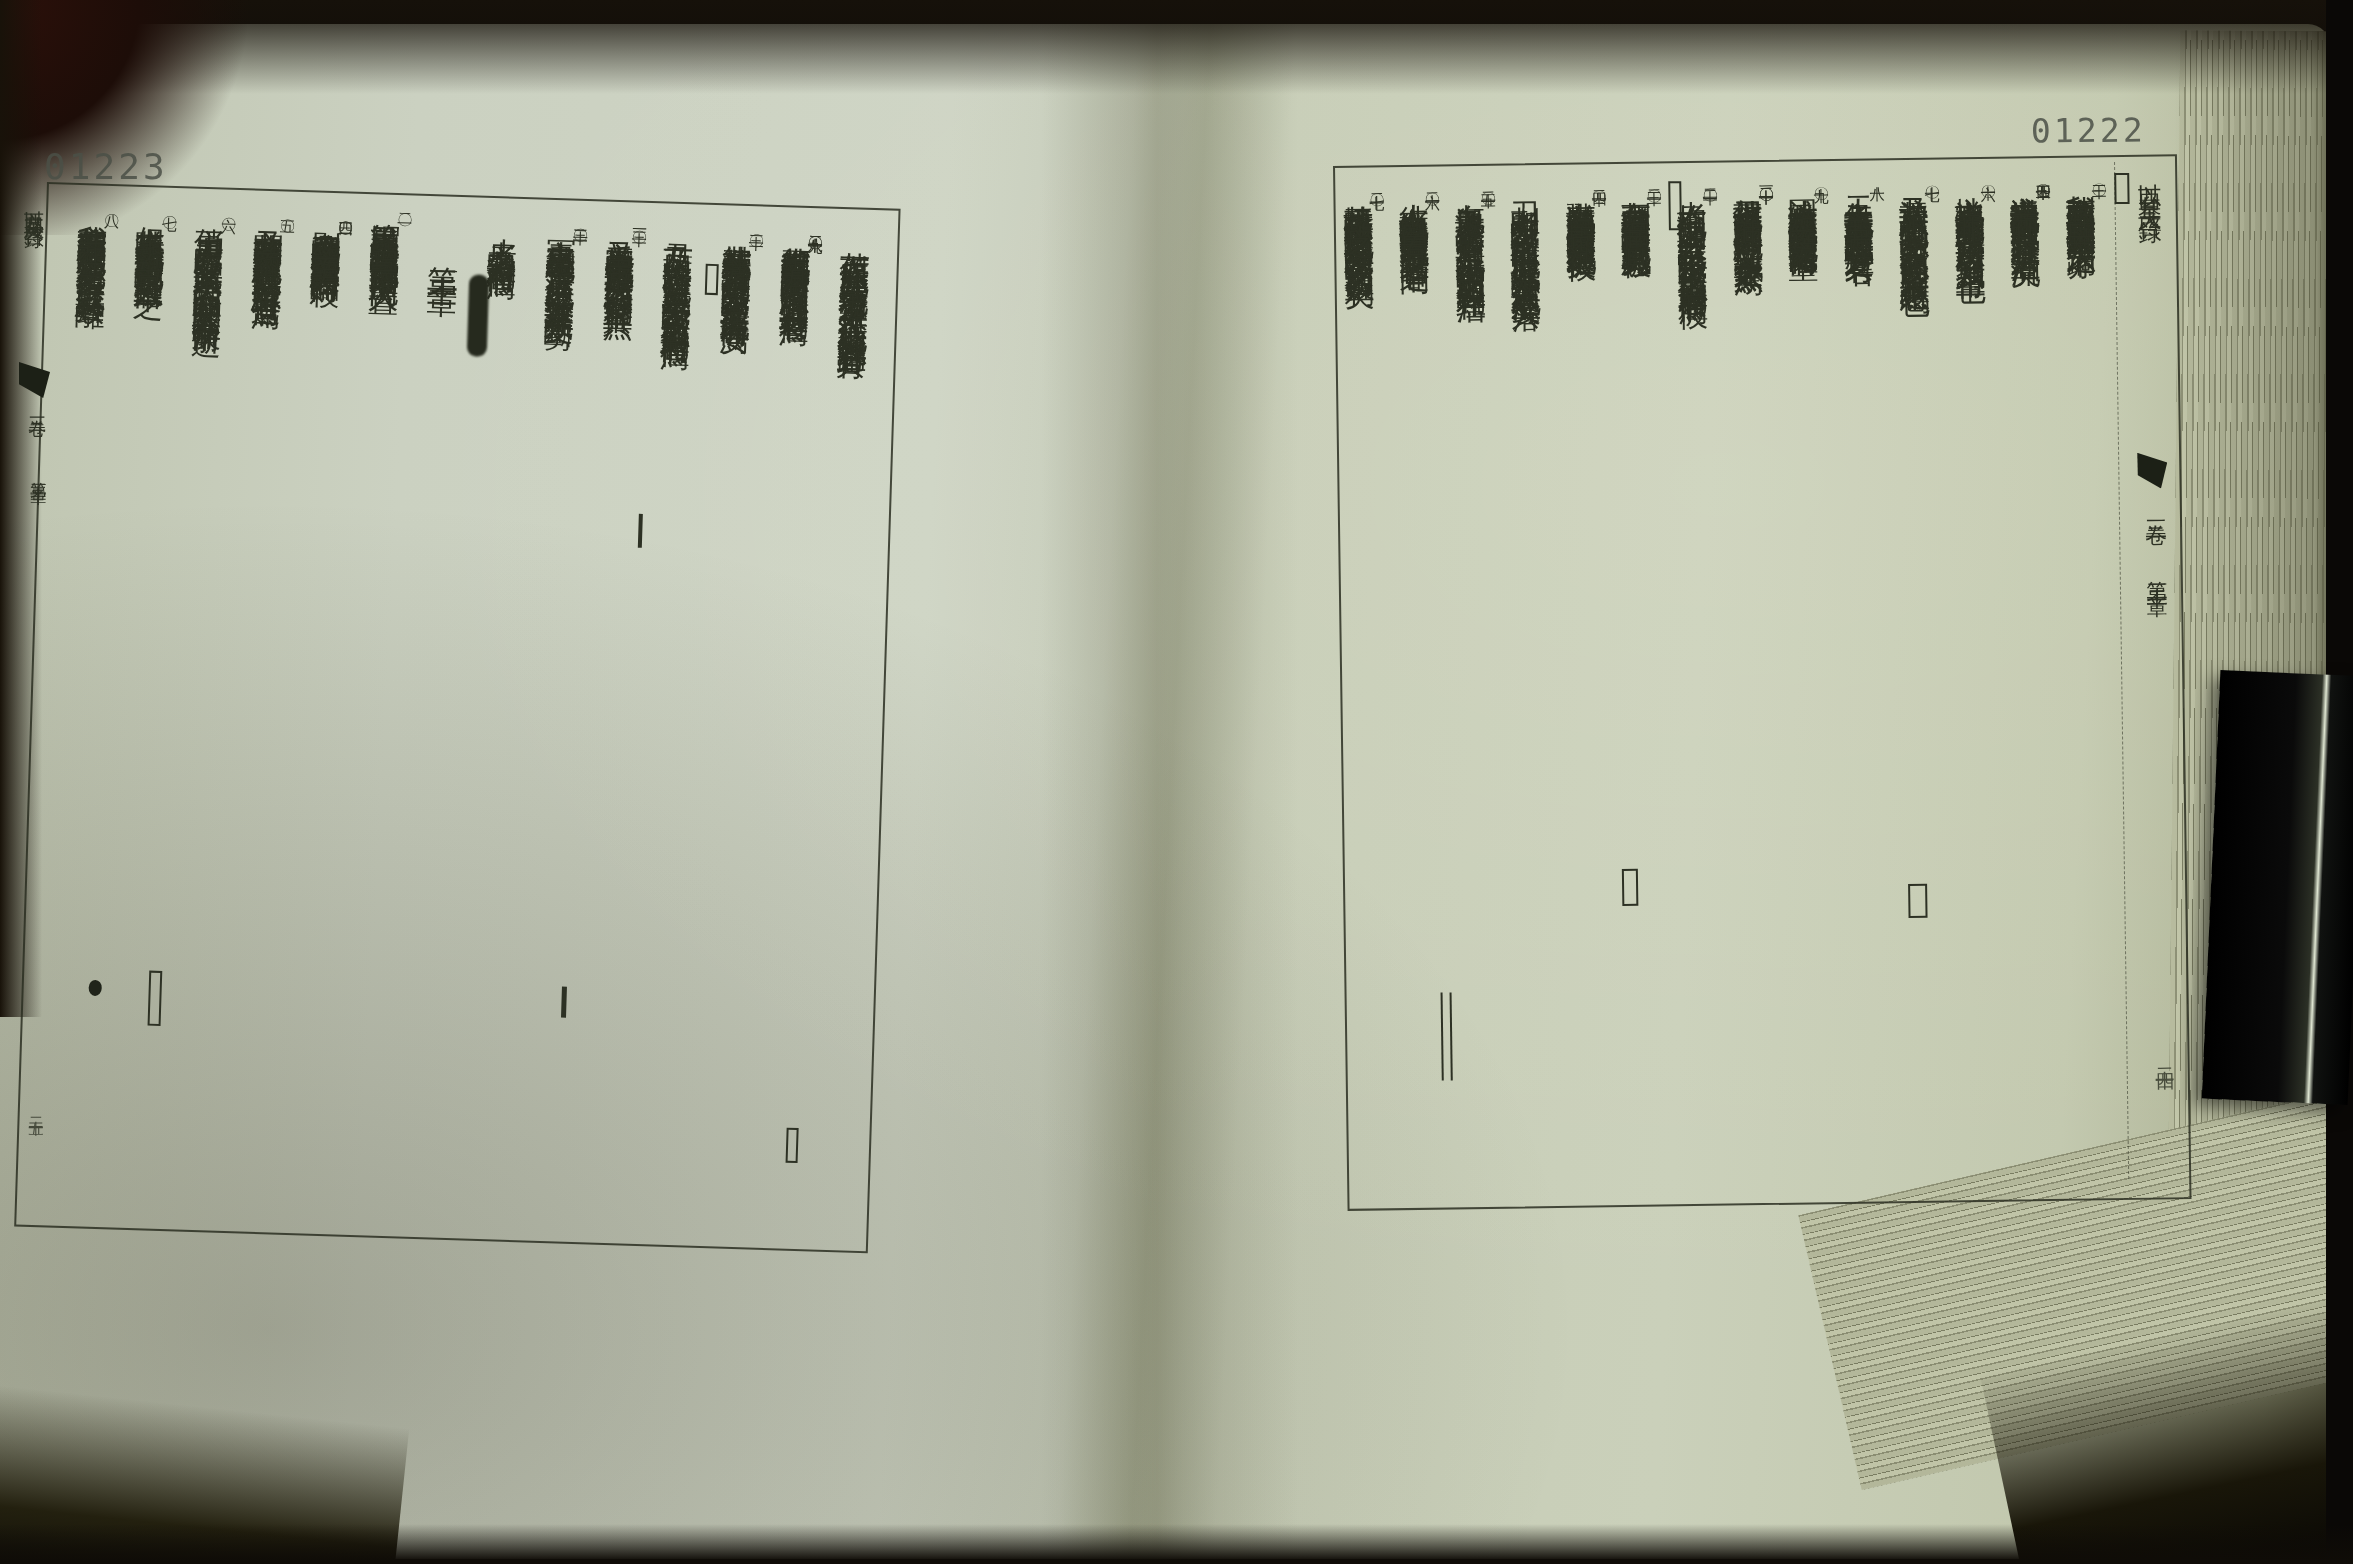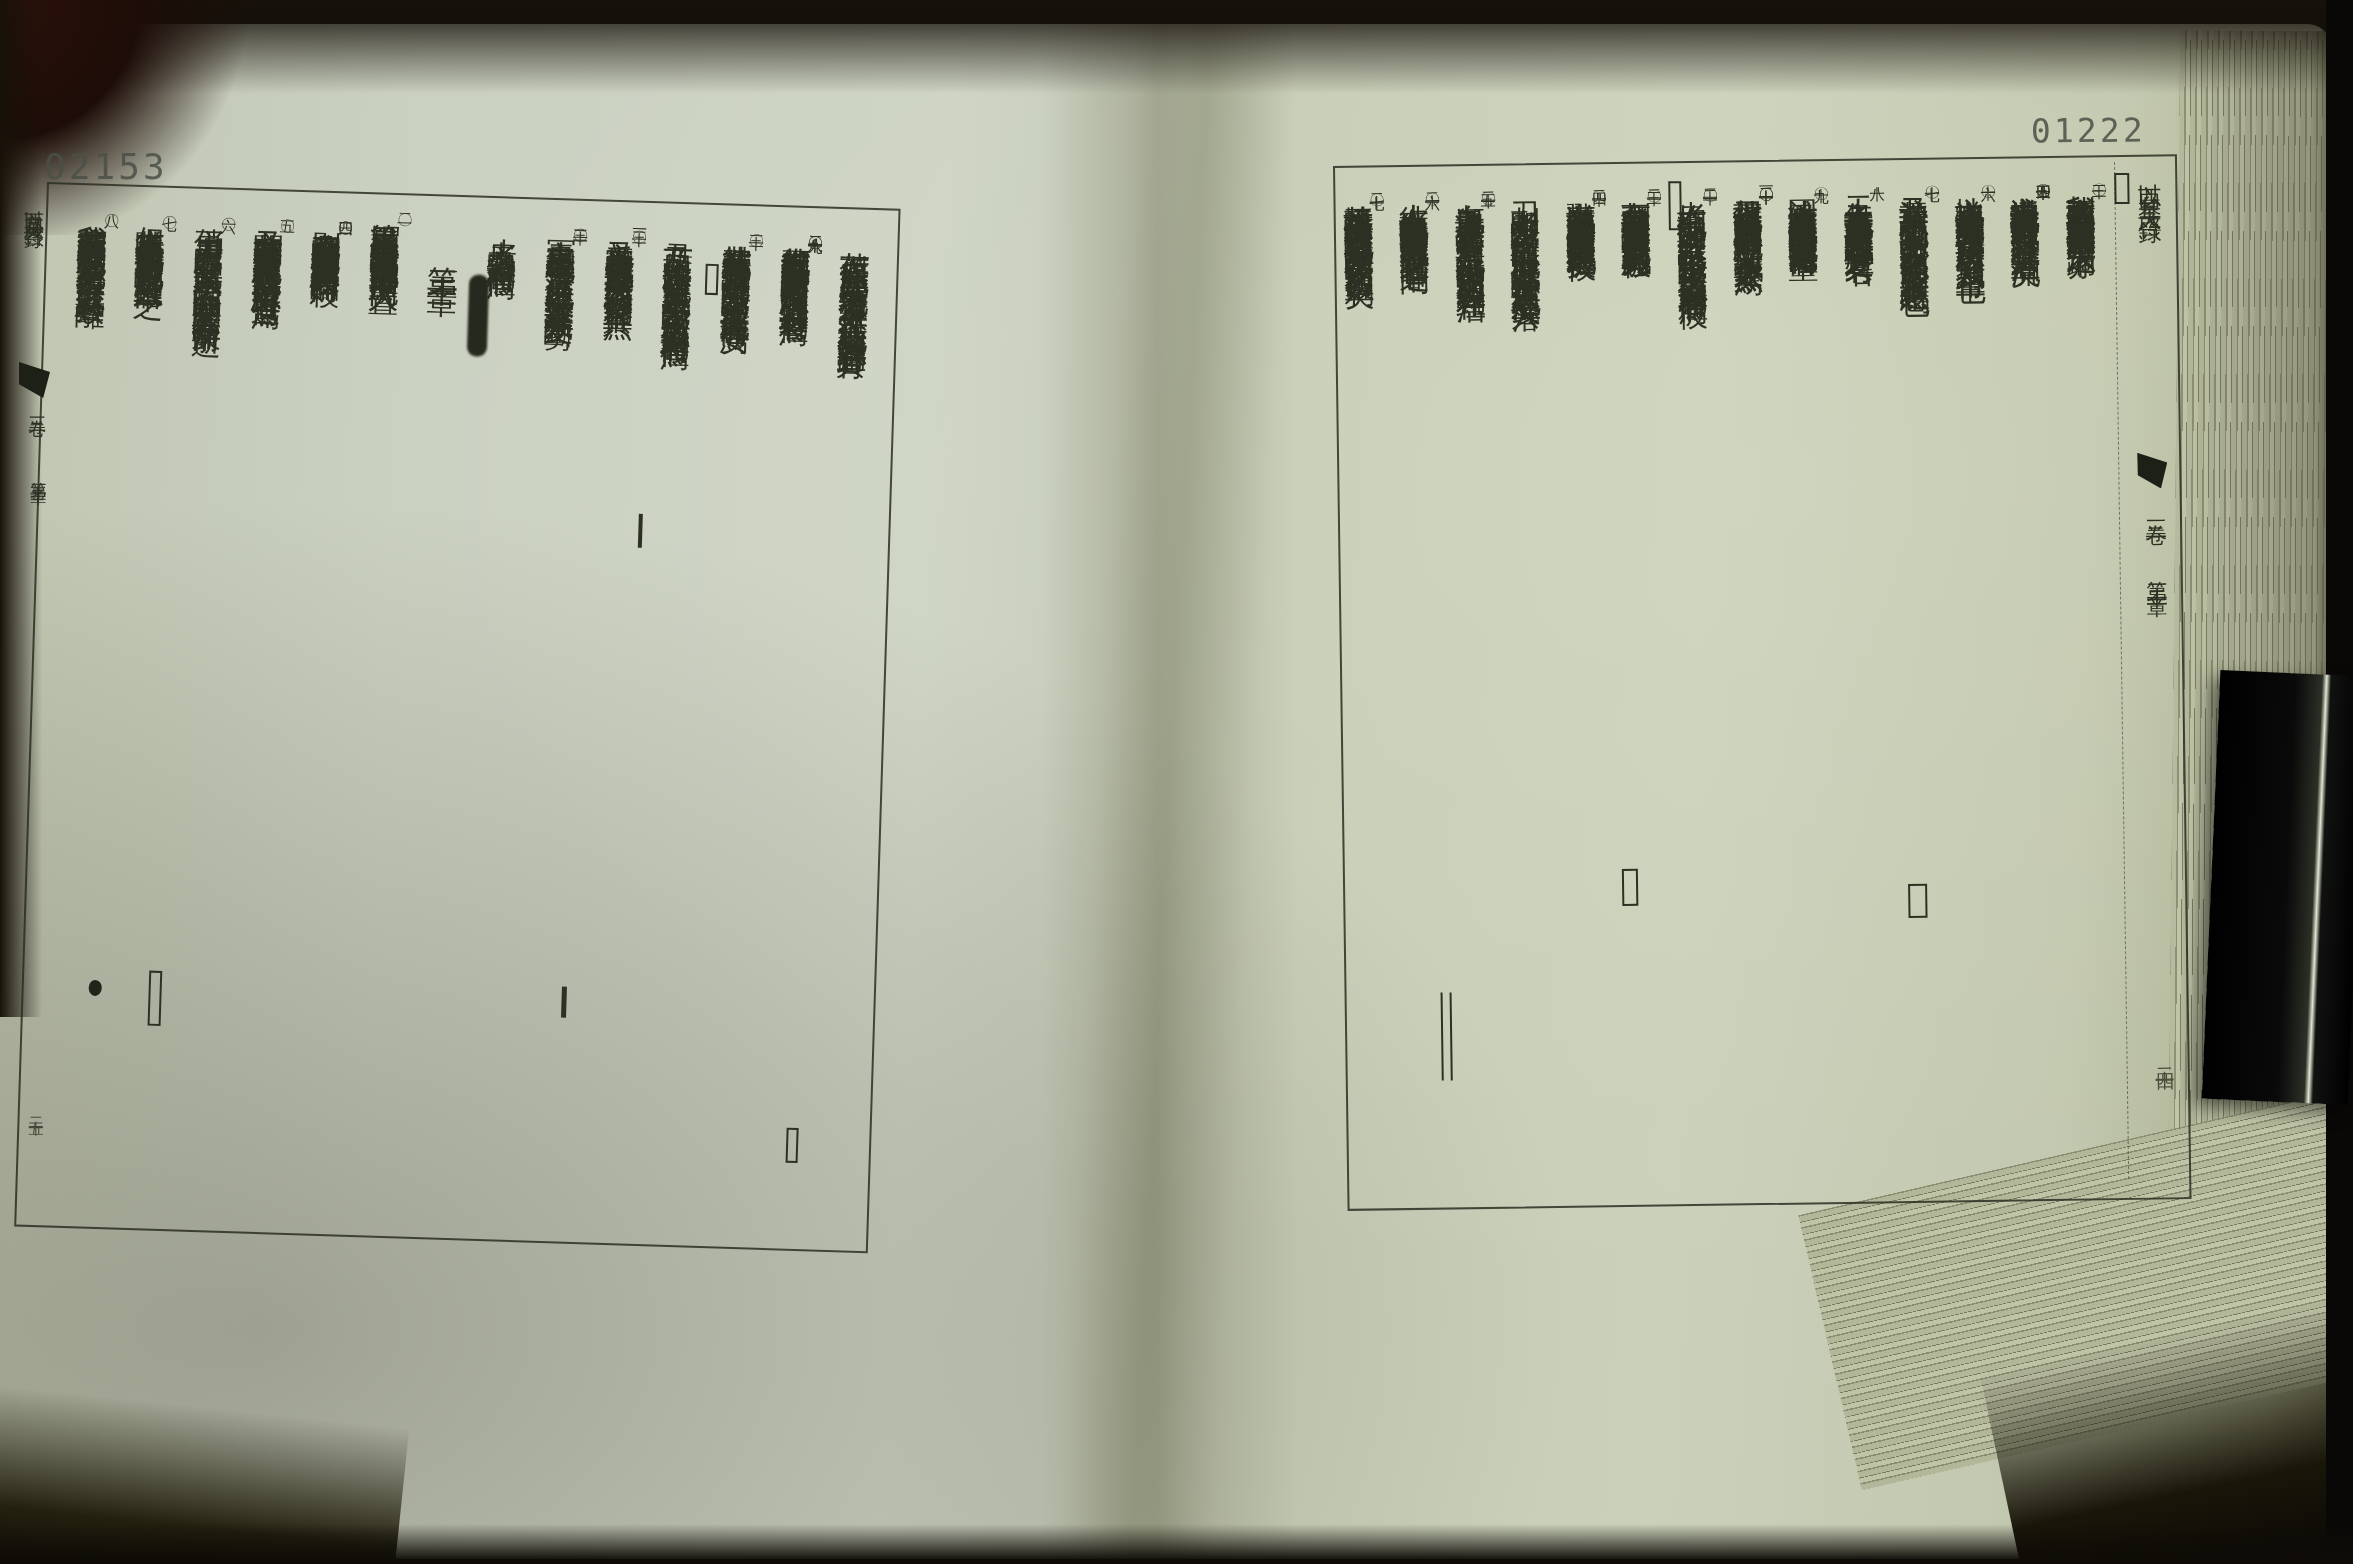--- a/index.html
+++ b/index.html
@@ -96,21 +96,21 @@
   <div class="fore-edge-shade"></div>
   <div class="fore-edge-bottom"></div>
   <div class="top-shade"></div>
   <div class="tl-corner"></div>
   <div class="left-edge"></div>
   <div class="bl-edge"></div>
   <div class="br-edge"></div>
   <div class="right-black"></div>
   <div class="bottom-shade"></div>
 
-  <div class="stamp s-left">02153</div>
+  <div class="stamp s-left">01223</div>
   <div class="stamp s-right">01222</div>
 
   <div class="block block-right">
     <div class="rule" style="left:779px;top:4.7px;height:1017px;"></div>
 
     <div class="mcol m-title" style="left:797px;top:7.8px;">以西基耳天啓錄</div>
     <div class="tri" style="left:798px;top:296px;width:30px;height:36px;"></div>
     <div class="mcol m-vol" style="left:799px;top:346px;">三卷</div>
     <div class="mcol m-chap" style="left:799px;top:407px;">第三十二章</div>
     <div class="mcol m-page" style="left:801px;top:897px;">二十四</div>

